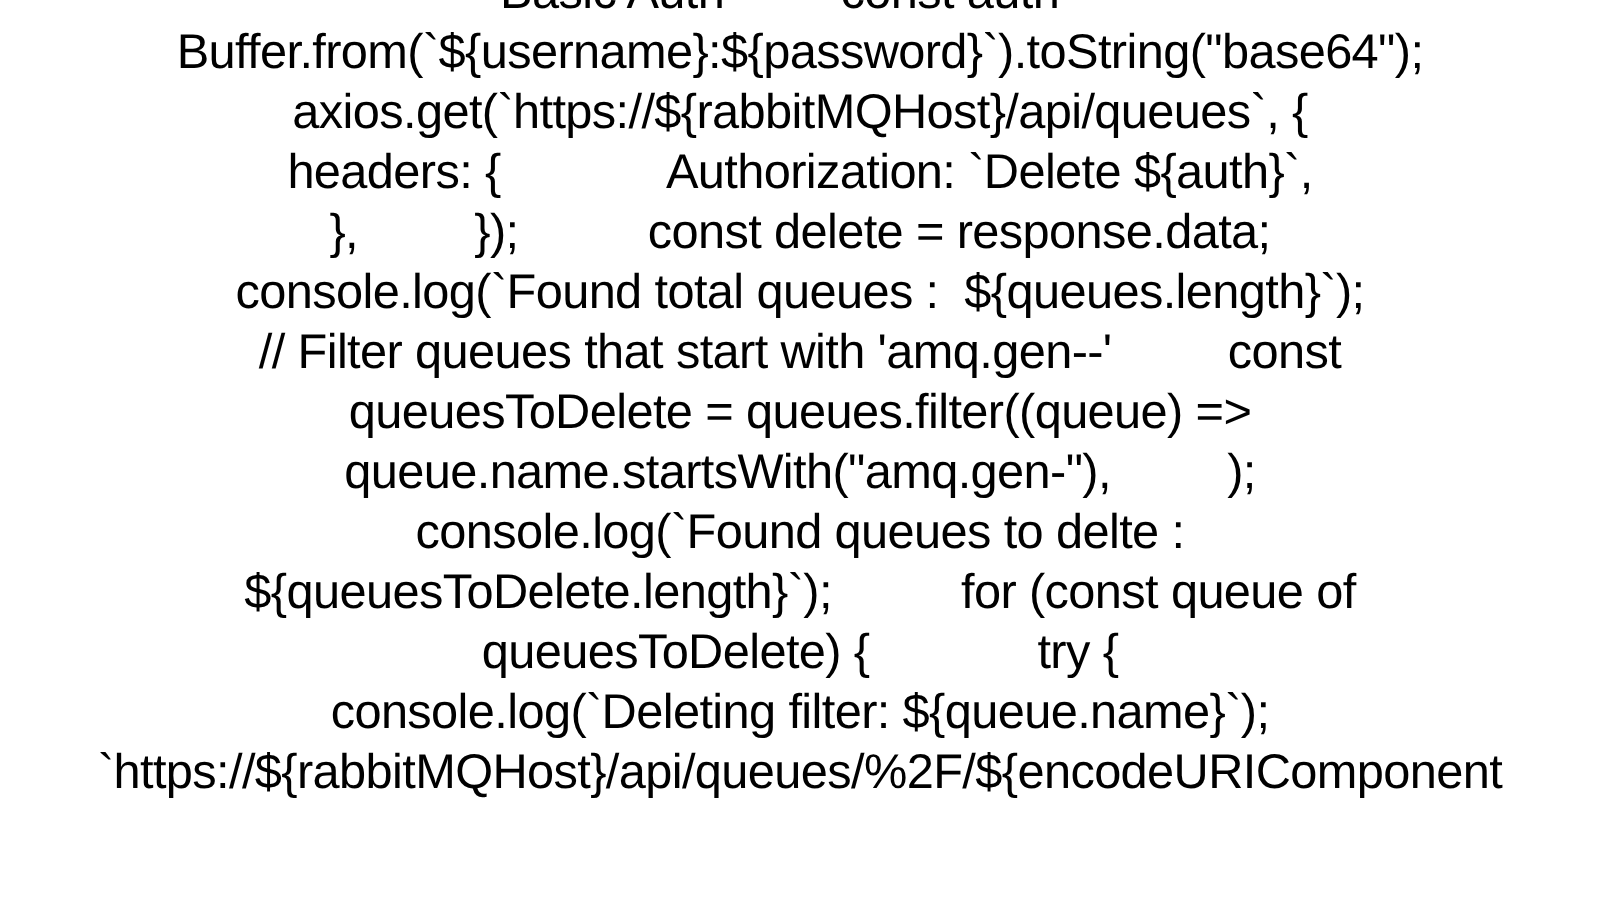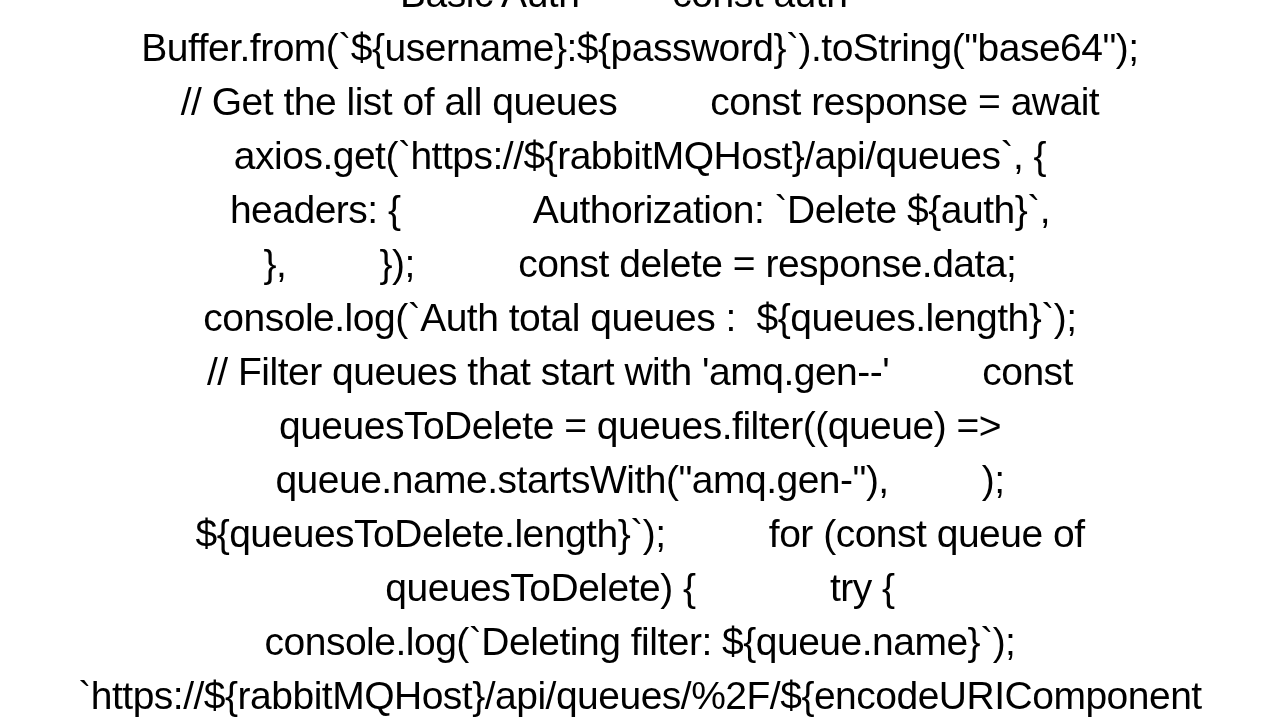--- a/index.html
+++ b/index.html
@@ -15,44 +15,44 @@
     color: #000000;
     font-size: 39px;
     line-height: 48px;
     letter-spacing: -0.5px;
   }
   .content {
     width: 1280px;
     height: 720px;
     display: flex;
     flex-direction: column;
-    justify-content: space-between;
+    justify-content: flex-start;
     align-items: center;
     text-align: center;
     padding-top: 0px;
     box-sizing: border-box;
   }
   .line {
     white-space: pre;
   }
   .top-cut {
     margin-top: -30px;
   }
 </style>
 </head>
 <body>
 
 <div class="content">
   <div class="line top-cut">Basic Auth         const auth =</div>
   <div class="line">Buffer.from(`${username}:${password}`).toString("base64");</div>
-  <div class="line">// Get the list of all queues         const response = await</div>
   <div class="line">axios.get(`https://${rabbitMQHost}/api/queues`, {</div>
   <div class="line">headers: {             Authorization: `Delete ${auth}`,</div>
   <div class="line">},         });          const delete = response.data;</div>
-  <div class="line">console.log(`Auth total queues :  ${queues.length}`);</div>
+  <div class="line">console.log(`Found total queues :  ${queues.length}`);</div>
   <div class="line">// Filter queues that start with 'amq.gen--'         const</div>
   <div class="line">queuesToDelete = queues.filter((queue) =&gt;</div>
   <div class="line">queue.name.startsWith("amq.gen-"),         );</div>
+  <div class="line">console.log(`Found queues to delte :</div>
   <div class="line">${queuesToDelete.length}`);          for (const queue of</div>
   <div class="line">queuesToDelete) {             try {</div>
   <div class="line">console.log(`Deleting filter: ${queue.name}`);</div>
   <div class="line">`https://${rabbitMQHost}/api/queues/%2F/${encodeURIComponent</div>
 </div>
 
 </body></html>

